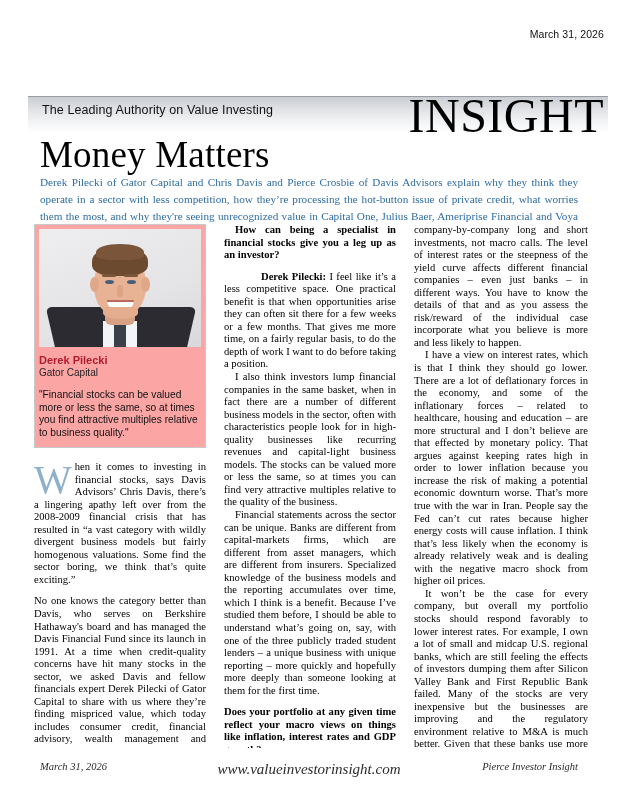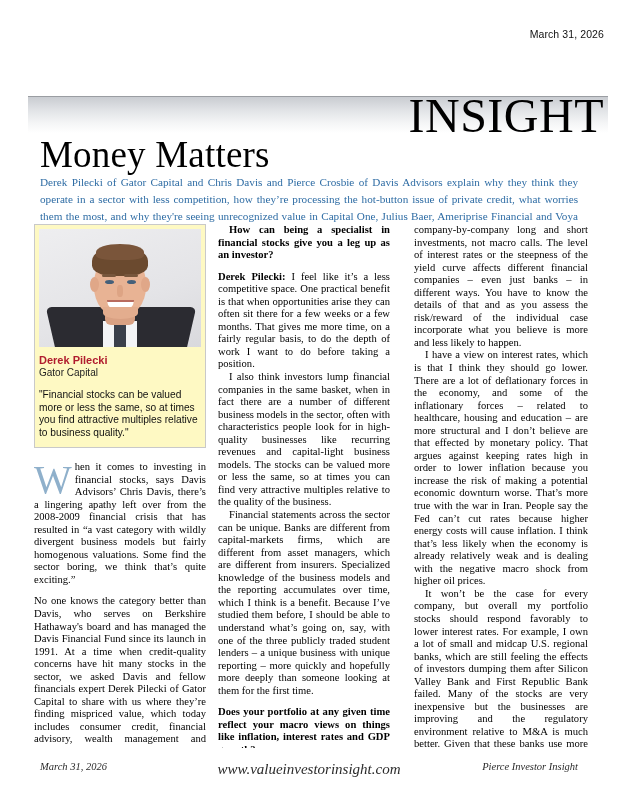--- a/index.html
+++ b/index.html
@@ -71,59 +71,59 @@
     color:#2e6ca4;
     text-align:justify;
   }
 
   
   .cols{
     position:absolute;left:34px;top:224px;width:552px;height:524px;
   }
   .col{position:absolute;top:0;width:172px;height:524px;overflow:hidden;}
   .col1{left:0;}
-  .col2{left:184px;}
+  .col2{left:190px;}
   .col3{left:380px;width:174px;}
 
   .body p{
     margin:0;
     font-family:"Liberation Serif", serif;
     font-size:10.6px;line-height:12.55px;
     text-align:justify;
     text-indent:11px;
     hyphens:auto;
     -webkit-hyphens:auto;
   }
   .body p.noindent{text-indent:0;}
   .body p.gap{margin-top:9px;text-indent:0;}
   .q{
     margin:0 0 0 0;
     font-family:"Liberation Serif", serif;
     font-size:10.8px;line-height:12.6px;
     font-weight:700;text-align:justify;text-indent:0;
   }
   .q.gap{margin-top:9px;}
-  .spk{font-weight:700;}
+  .spk{font-weight:700;margin-left:37px;}
 
   
   .dropcap{
     float:left;
     font-family:"Liberation Serif", serif;
     font-size:40px;line-height:33px;
     color:#8fb0cb;
     padding:1px 3px 0 0;
     margin-top:1px;
   }
 
   
   .card{
     position:relative;width:172px;
     border:1px solid #c9c9c9;
     box-sizing:border-box;
-    background:#fef9c3;
+    background:#fca5a5;
     padding:4px 4px 8px 4px;
     margin-bottom:13px;
   }
   .photo{
     width:162px;height:118px;
     position:relative;overflow:hidden;
     background:linear-gradient(to bottom,#ececee 0%,#e3e3e6 55%,#dcdce0 100%);
   }
   .photo .bg{position:absolute;inset:0;background:linear-gradient(160deg,#eeeef0 0%,#e4e4e7 60%,#d9d9dd 100%);}
   .photo .suitL{position:absolute;left:12px;bottom:-6px;width:62px;height:46px;background:#2b2b31;transform:skewX(13deg);border-radius:6px 0 0 0;}
@@ -169,20 +169,21 @@
   .footer .mid{position:absolute;left:50%;transform:translateX(-50%);font-size:15px;}
 </style>
 </head>
 <body>
 
 <div class="page">
 
   <div class="masthead">
     <div class="issue-date">March 31, 2026</div>
     <div class="tagbar"></div>
+    <div class="tagline">The Leading Authority on Value Investing</div>
     <div class="insight">INSIGHT</div>
   </div>
 
   <div class="headline">Money Matters</div>
   <div class="deck">Derek Pilecki of Gator Capital and Chris Davis and Pierce Crosbie of Davis Advisors explain why they think they operate in a sector with less competition, how they’re processing the hot-button issue of private credit, what worries them the most, and why they're seeing unrecognized value in Capital One, Julius Baer, Ameriprise Financial and Voya Financial.</div>
 
   <div class="cols">
 
     <div class="col col1 body">
 

